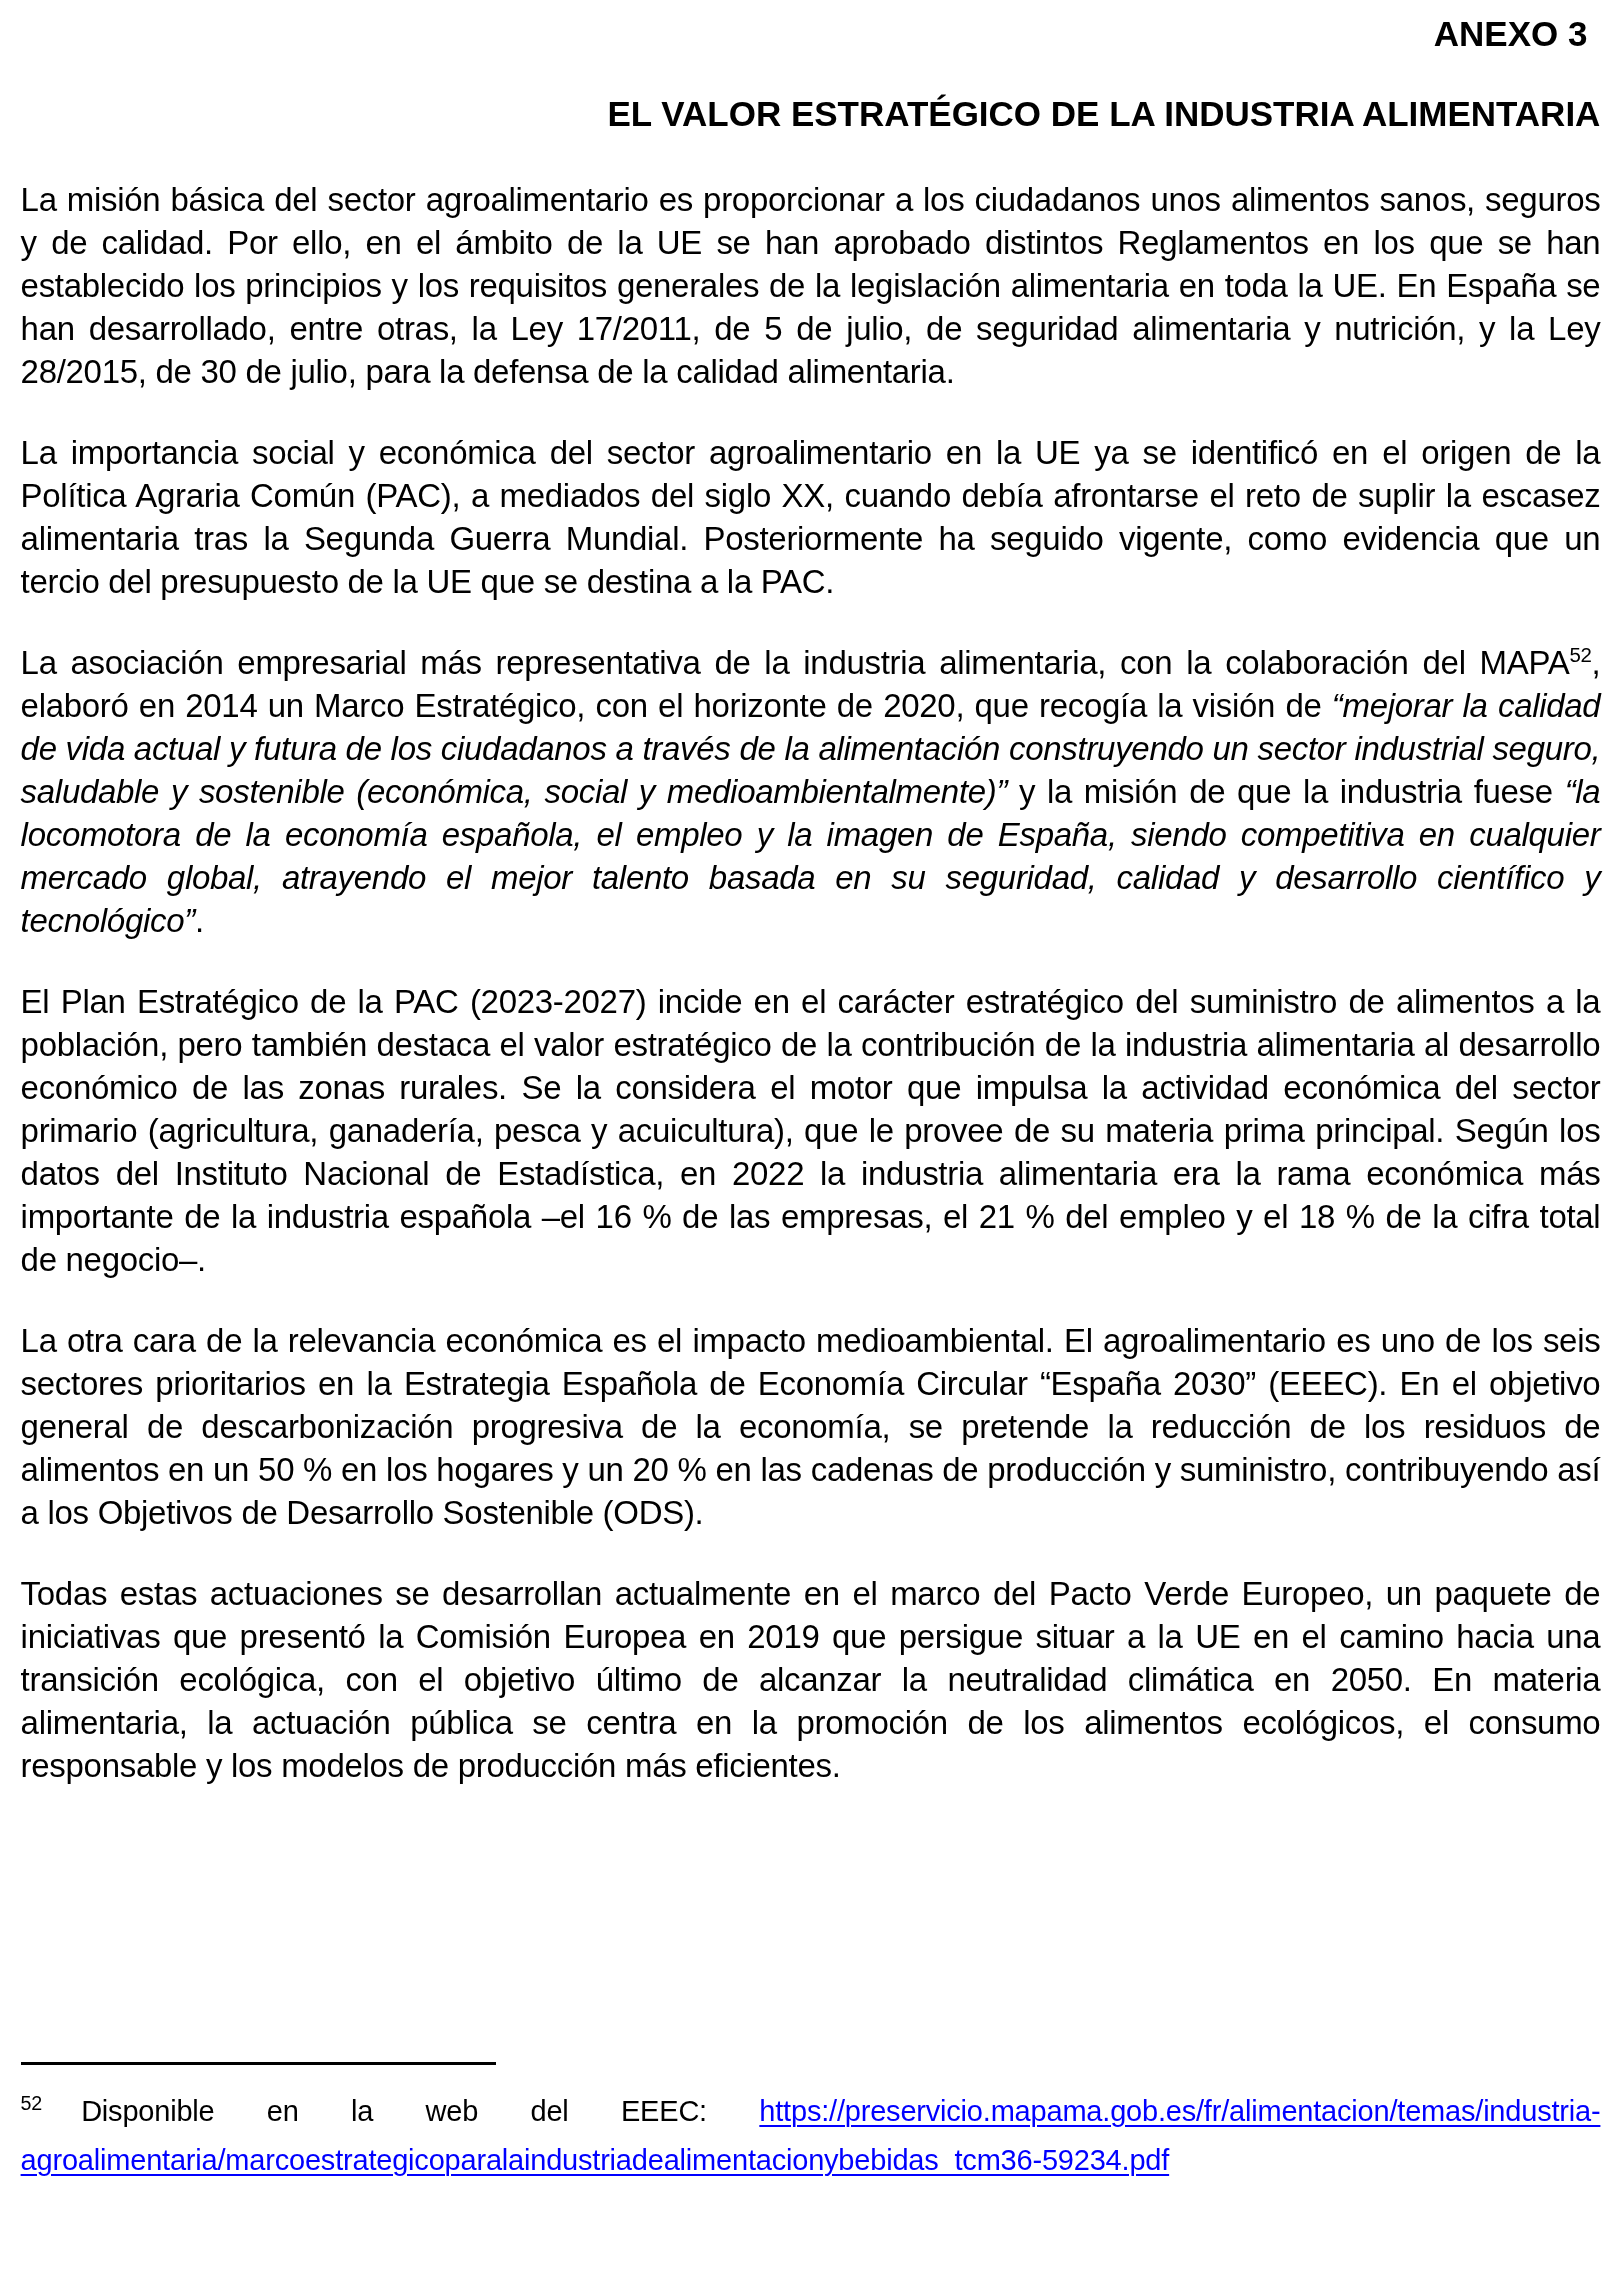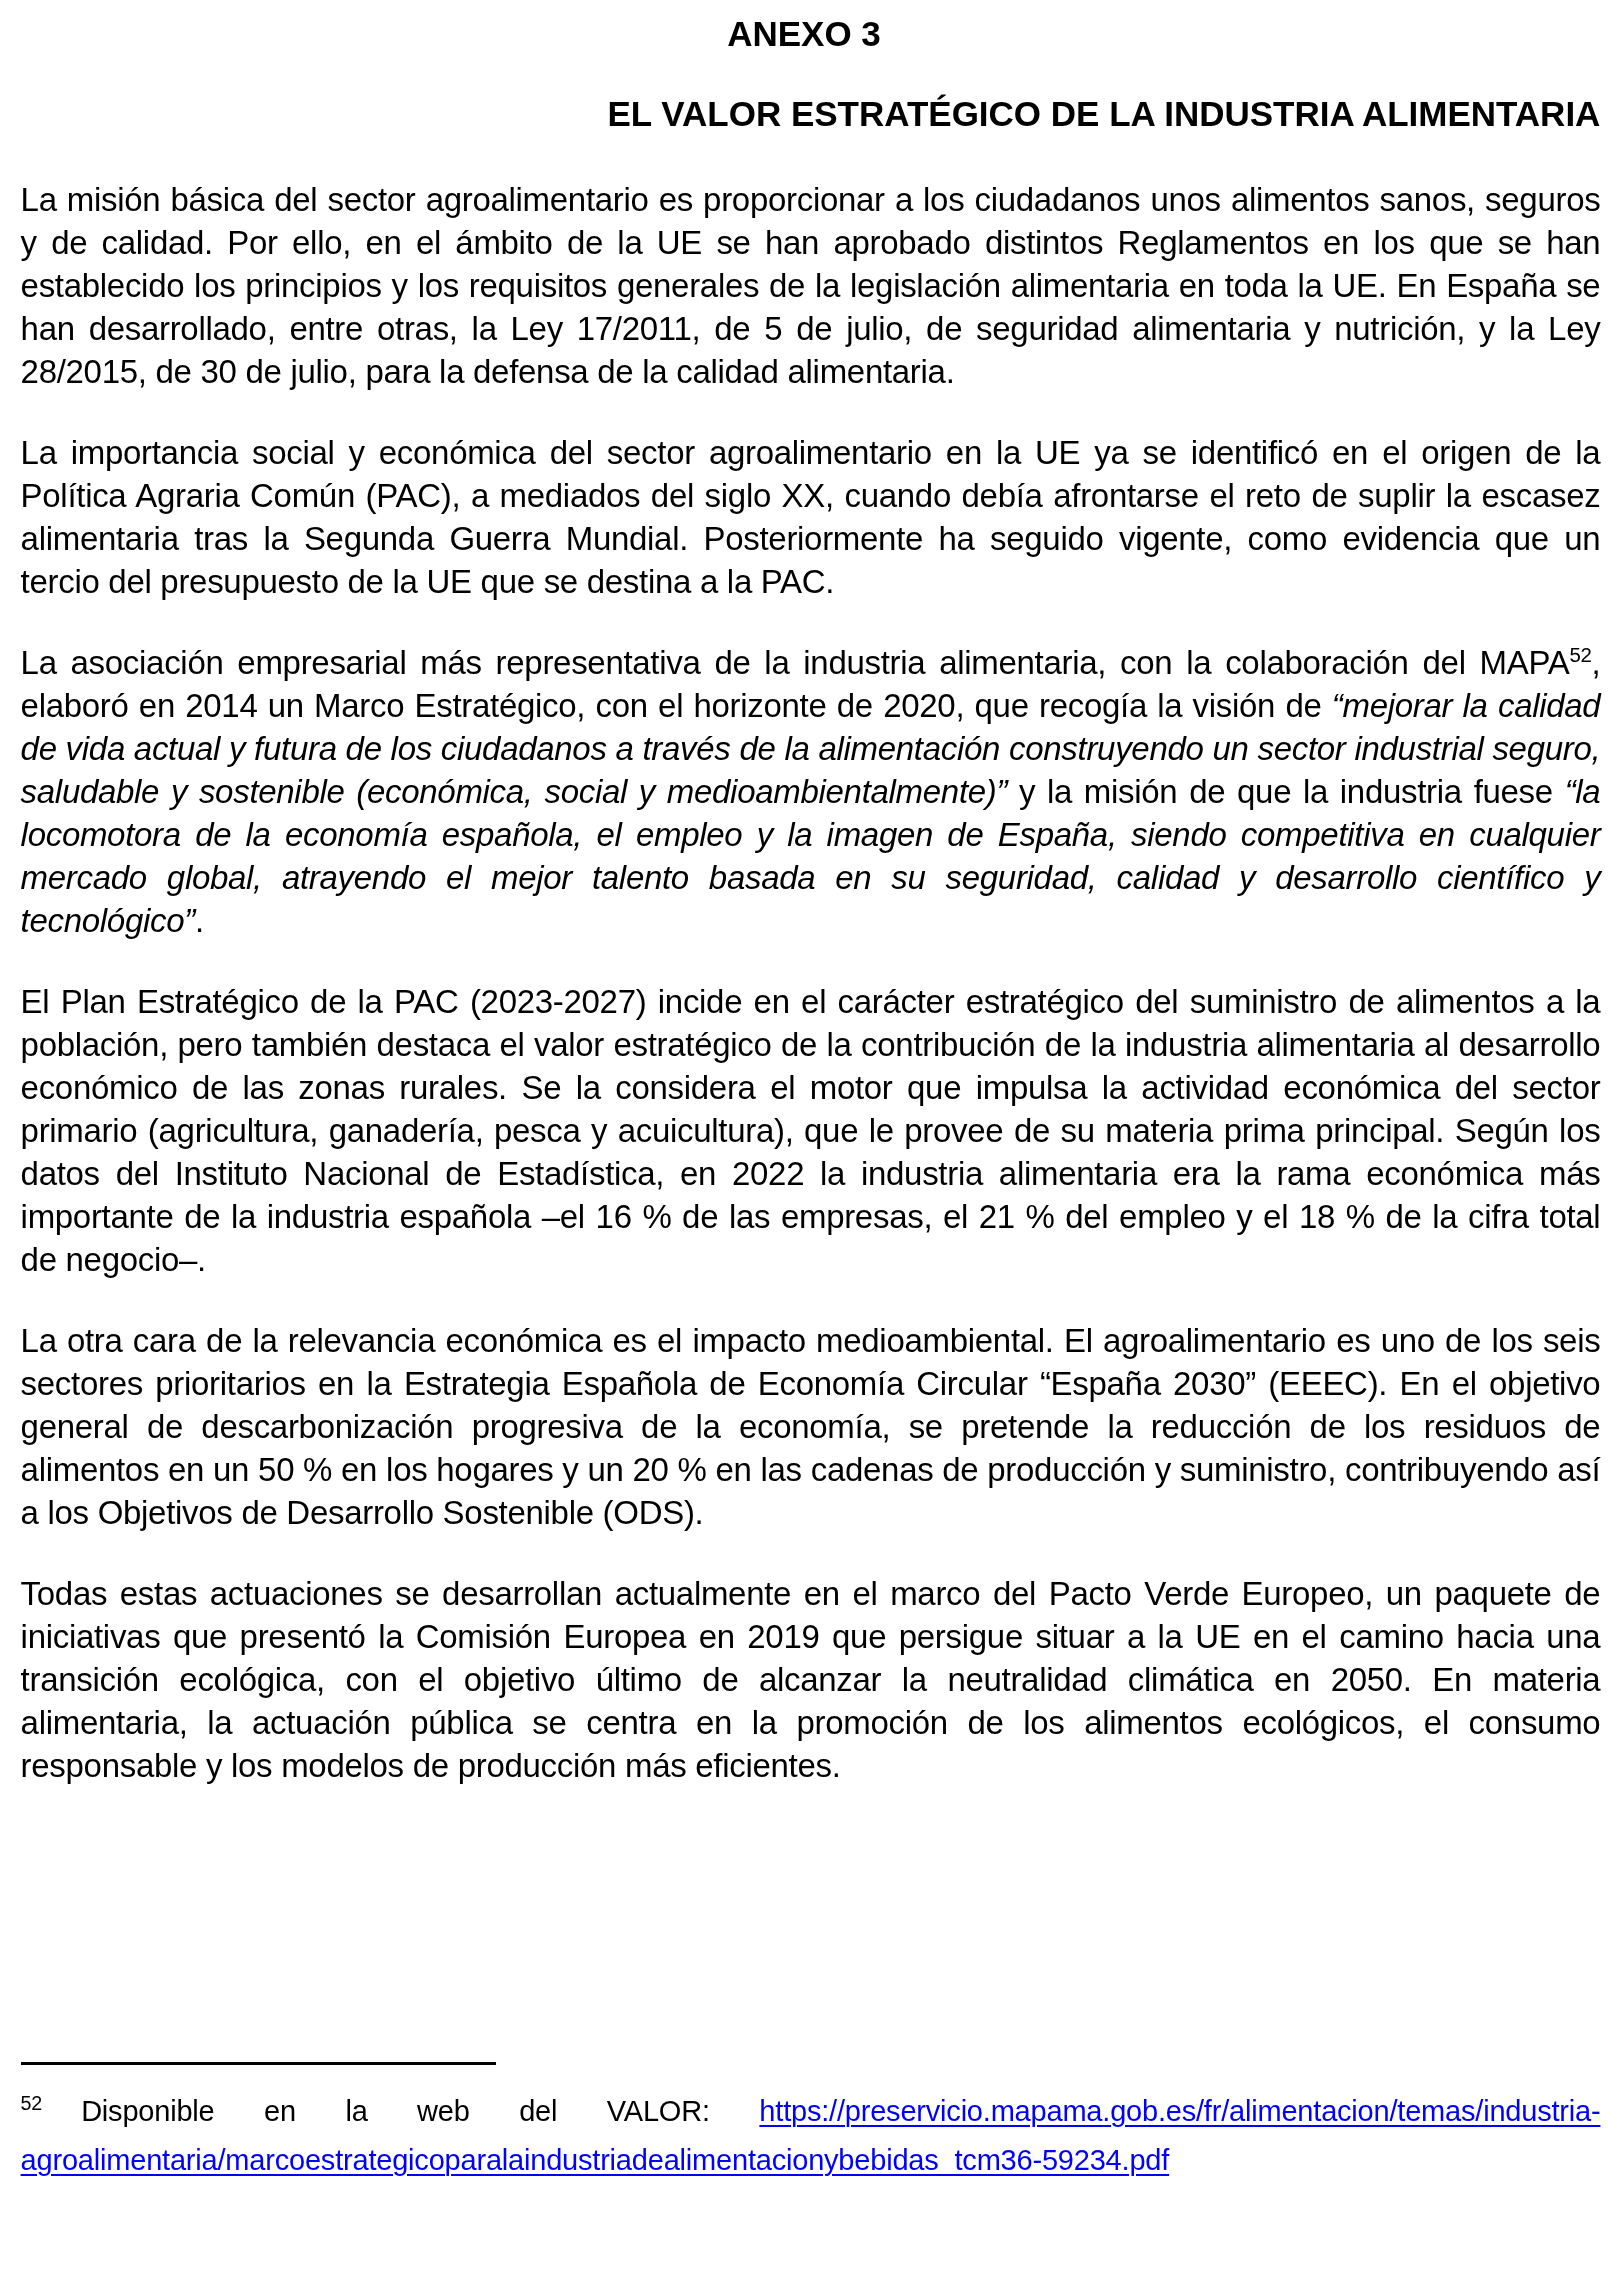--- a/index.html
+++ b/index.html
@@ -12,21 +12,21 @@
     width: 1621px;
     height: 2284px;
     background: #ffffff;
     color: #000000;
     font-family: "Liberation Sans", sans-serif;
     box-sizing: border-box;
     padding: 13px 20.6px 0 20.6px;
     overflow: hidden;
   }
   .annex {
-    text-align: center;
+    text-align: right;
     font-weight: bold;
     font-size: 35px;
     line-height: 41px;
     letter-spacing: 0;
     margin-right: 13px;
   }
   .doc-title {
     margin: 38px 0 0 0;
     text-align: right;
     font-weight: bold;
@@ -108,17 +108,17 @@
     <p>El Plan Estratégico de la PAC (2023-2027) incide en el carácter estratégico del suministro de alimentos a la población, pero también destaca el valor estratégico de la contribución de la industria alimentaria al desarrollo económico de las zonas rurales. Se la considera el motor que impulsa la actividad económica del sector primario (agricultura, ganadería, pesca y acuicultura), que le provee de su materia prima principal. Según los datos del Instituto Nacional de Estadística, en 2022 la industria alimentaria era la rama económica más importante de la industria española –el 16 % de las empresas, el 21 % del empleo y el 18 % de la cifra total de negocio–.</p>
 
     <p>La otra cara de la relevancia económica es el impacto medioambiental. El agroalimentario es uno de los seis sectores prioritarios en la Estrategia Española de Economía Circular “España 2030” (EEEC). En el objetivo general de descarbonización progresiva de la economía, se pretende la reducción de los residuos de alimentos en un 50 % en los hogares y un 20 % en las cadenas de producción y suministro, contribuyendo así a los Objetivos de Desarrollo Sostenible (ODS).</p>
 
     <p>Todas estas actuaciones se desarrollan actualmente en el marco del Pacto Verde Europeo, un paquete de iniciativas que presentó la Comisión Europea en 2019 que persigue situar a la UE en el camino hacia una transición ecológica, con el objetivo último de alcanzar la neutralidad climática en 2050. En materia alimentaria, la actuación pública se centra en la promoción de los alimentos ecológicos, el consumo responsable y los modelos de producción más eficientes.</p>
 
   </div>
 
   <div class="footnote-area">
     <div class="footnote-separator"></div>
-    <p class="footnote"><sup class="fn-num">52</sup><span>Disponible en la web del VALOR:</span> <a href="#"><span>https://preservicio.mapama.gob.es/fr/alimentacion/temas/industria-</span><wbr><span>agroalimentaria/marcoestrategicoparalaindustriadealimentacionybebidas_tcm36-59234.pdf</span></a></p>
+    <p class="footnote"><sup class="fn-num">52</sup><span>Disponible en la web del EEEC:</span> <a href="#"><span>https://preservicio.mapama.gob.es/fr/alimentacion/temas/industria-</span><wbr><span>agroalimentaria/marcoestrategicoparalaindustriadealimentacionybebidas_tcm36-59234.pdf</span></a></p>
   </div>
 
 </div>
 
 
 </body></html>

